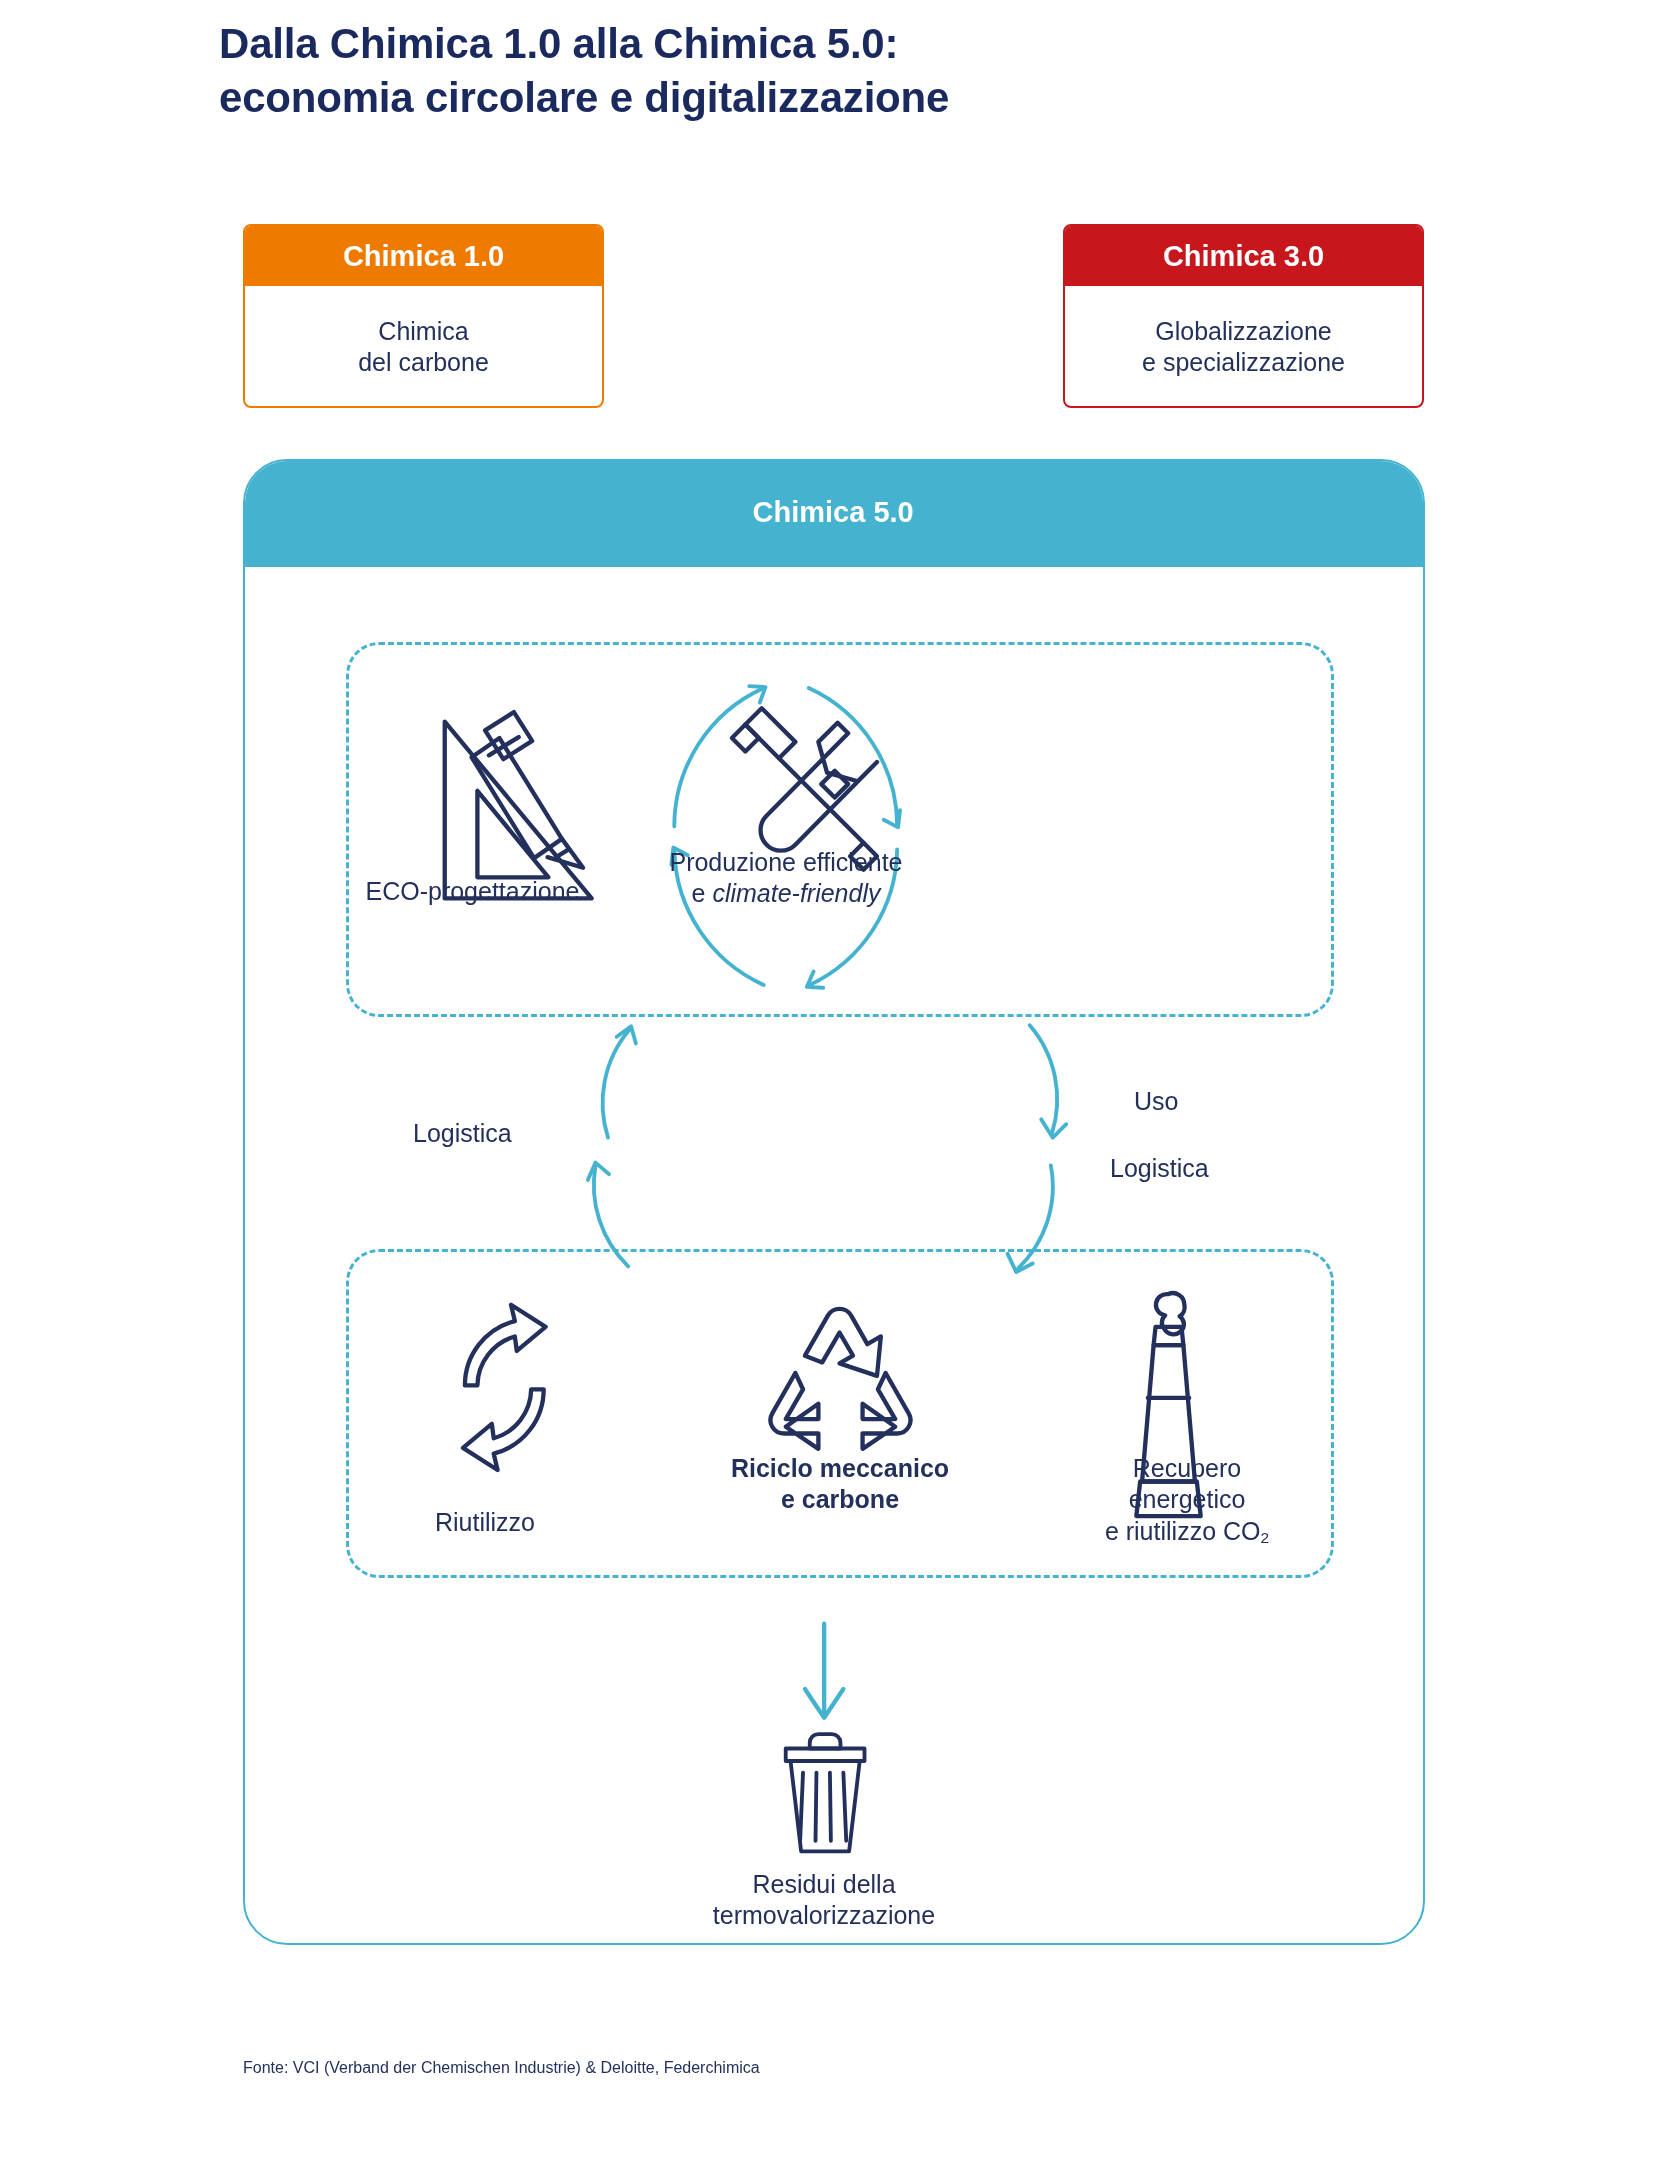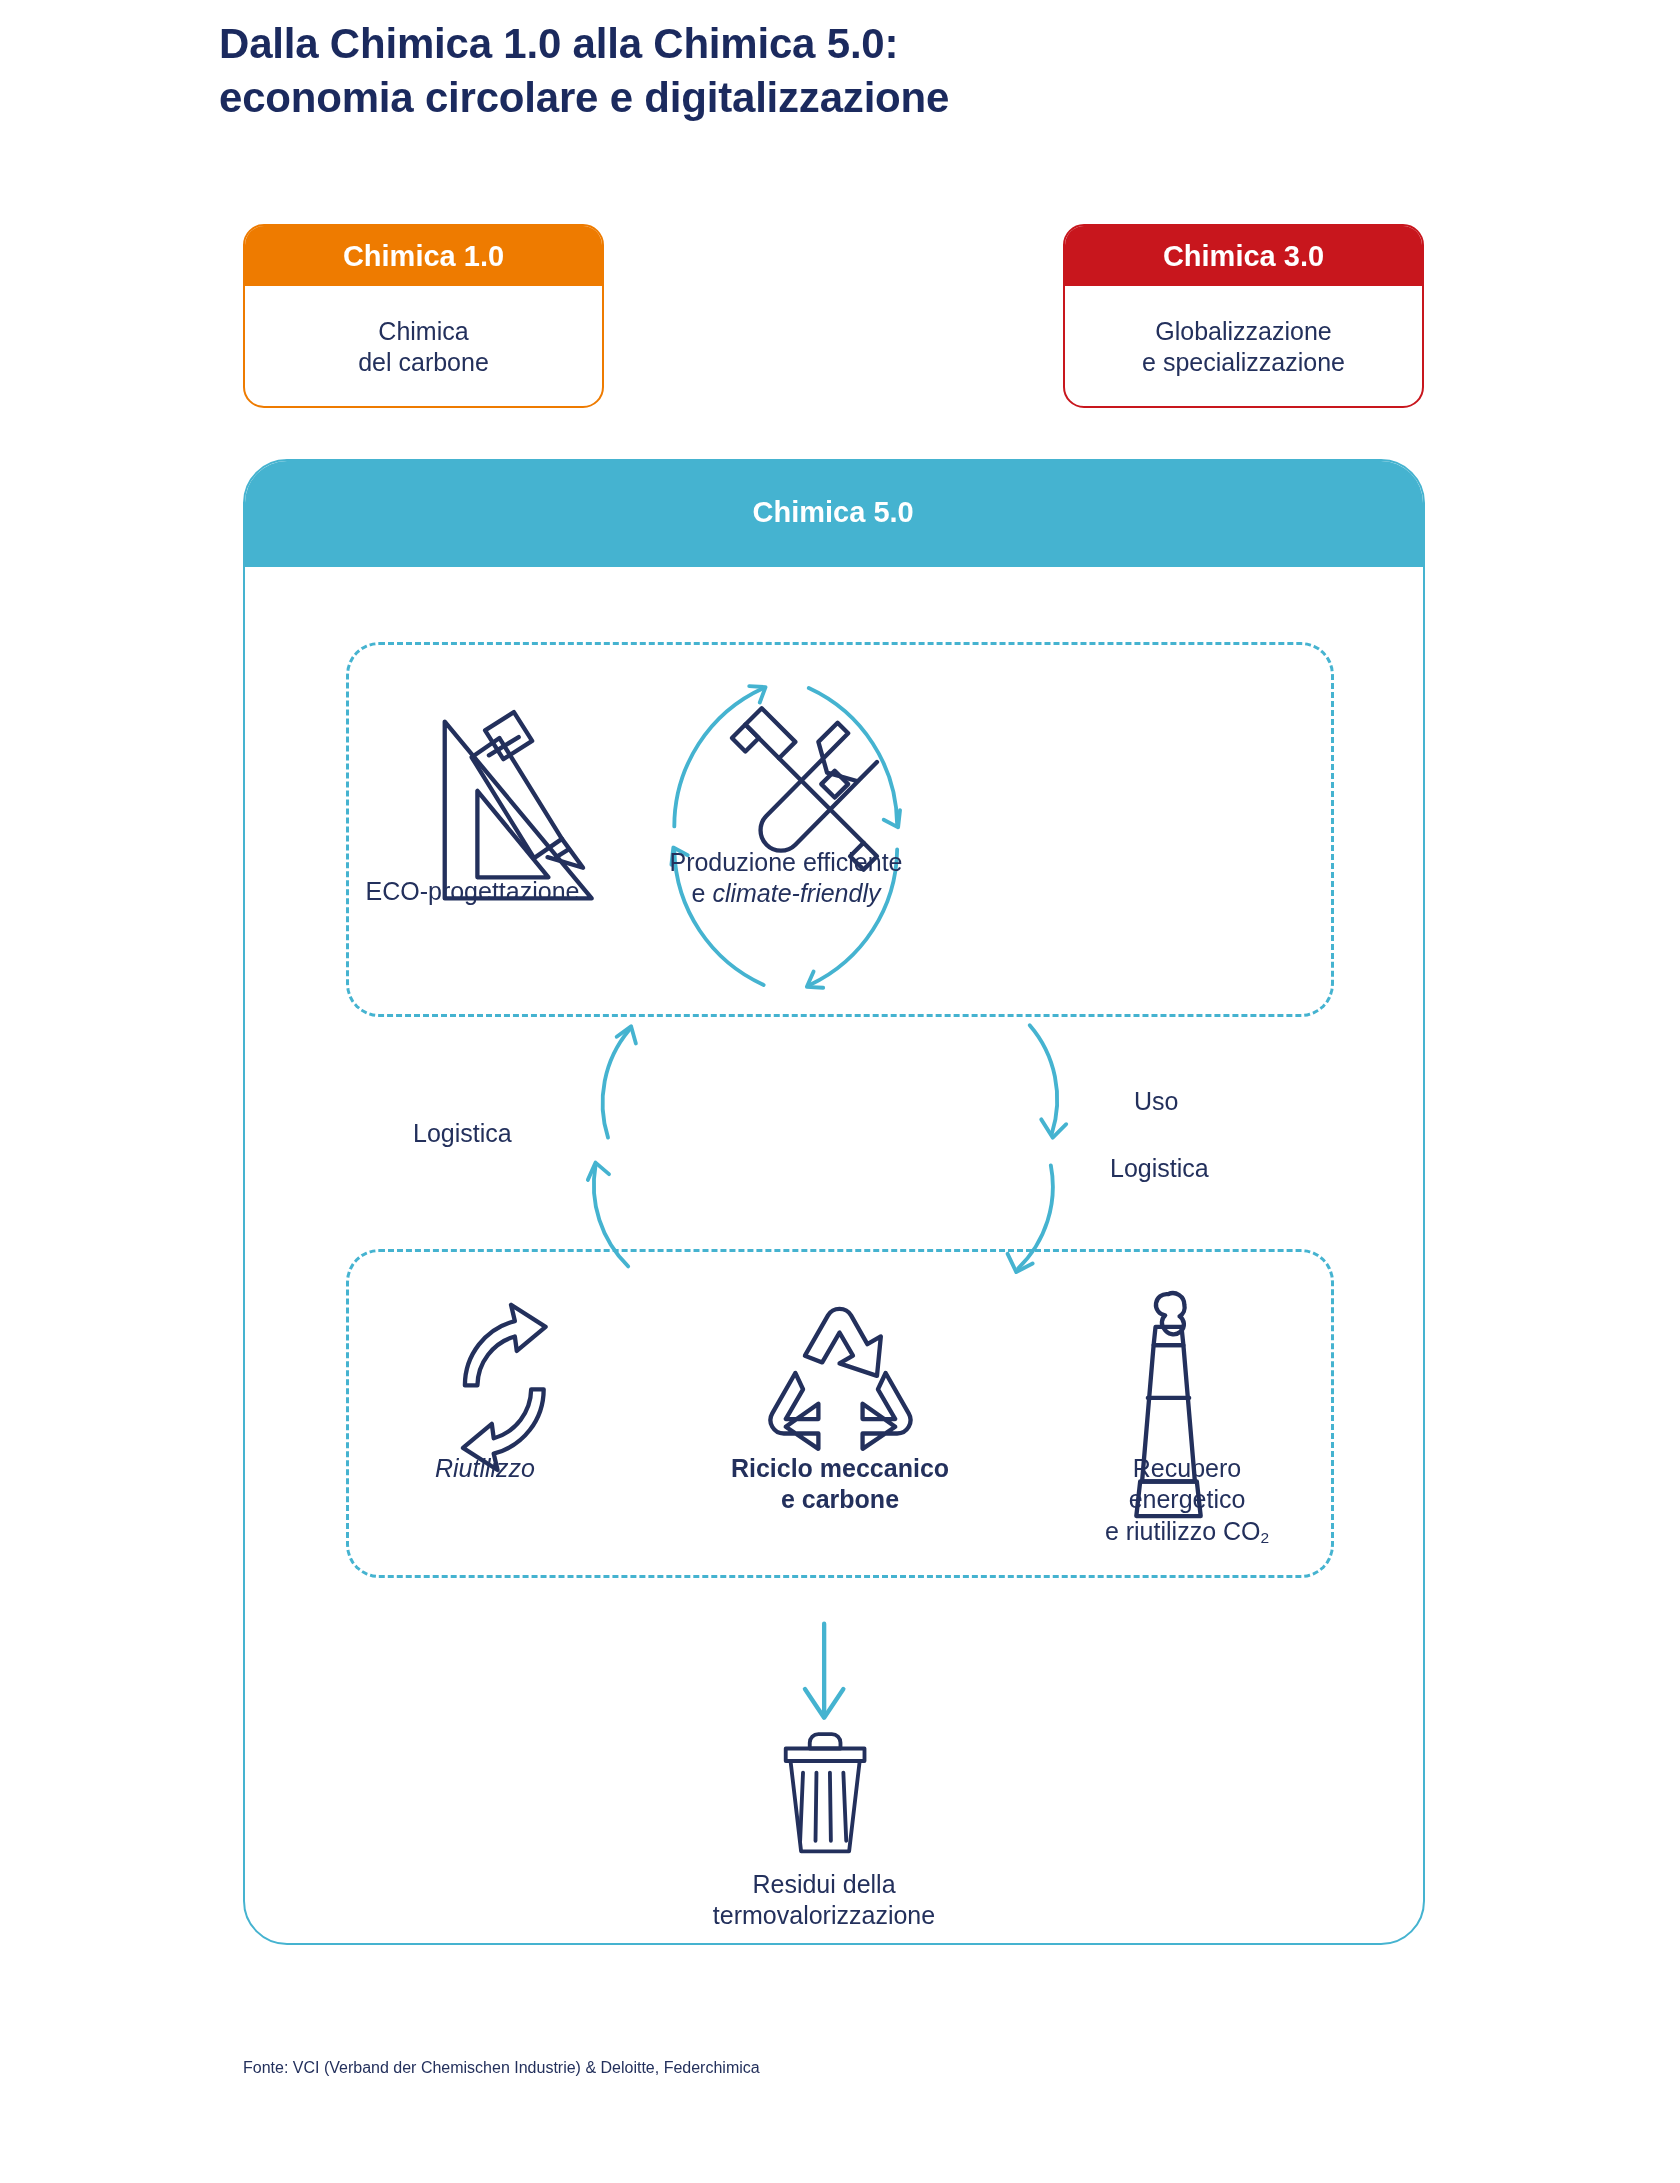--- a/index.html
+++ b/index.html
@@ -15,21 +15,21 @@
     left:219px;top:17.3px;width:1249px;
     font-size:42px;font-weight:bold;line-height:1.28;
     color:#1b2a5e;letter-spacing:-0.2px;
   }
   #page-title span{display:block;}
 
   
   #era-row{left:243px;top:224px;width:1182px;height:184px;}
   .era-box{
     position:absolute;top:0;width:361px;height:184px;
-    border-radius:21px;background:#ffffff;
+    border-radius:8px;background:#ffffff;
     box-sizing:border-box;overflow:hidden;
     border:2.9px solid #000;
   }
   .era-box .era-head{
     height:60px;line-height:60px;text-align:center;
     font-size:29px;font-weight:bold;color:#ffffff;
   }
   .era-box .era-body{
     height:122px;display:flex;align-items:center;justify-content:center;
     text-align:center;font-size:25px;line-height:1.26;color:#23305c;
@@ -299,21 +299,21 @@
     <span>e </span><em>climate-friendly</em>
   </div>
 </div>
 
 <div class="flow-label" style="left:413px;top:1119px;">Logistica</div>
 
 <div class="flow-label" style="left:1134px;top:1087px;">Uso</div>
 
 <div class="flow-label" style="left:1110px;top:1154px;">Logistica</div>
 
-<div class="abs node" style="left:360px;top:1453px;width:250px;font-style:italic;">
+<div class="abs node" style="left:360px;top:1507px;width:250px;">
   <div class="lbl">Riutilizzo</div>
 </div>
 
 <div class="abs node" style="left:672px;top:1453px;width:336px;font-weight:bold;">
   <div class="lbl">Riciclo meccanico</div>
   <div class="lbl">e carbone</div>
 </div>
 
 <div class="abs node" style="left:1038px;top:1453px;width:298px;">
   <div class="lbl">Recupero</div>

